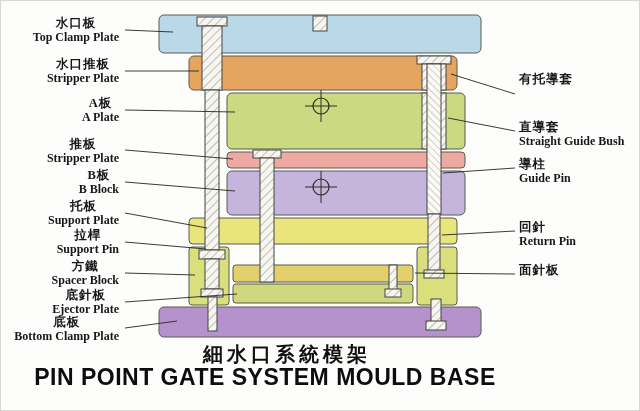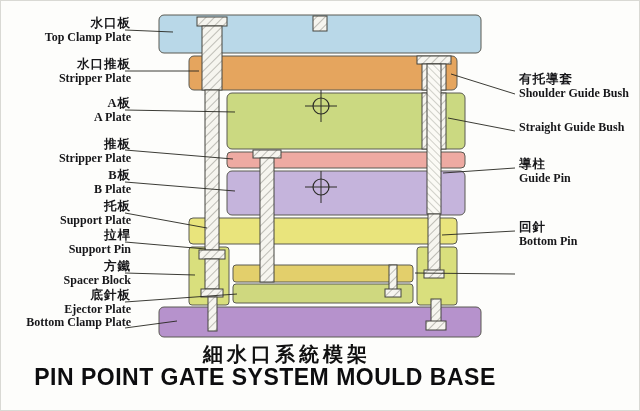--- a/index.html
+++ b/index.html
@@ -2,21 +2,21 @@
 <html><head>
 <meta charset="utf-8">
 <style>
   html,body{margin:0;padding:0;background:#e9e9e6;}
   .canvas{position:relative;width:640px;height:411px;background:#fdfdfb;overflow:hidden;
     font-family:"Liberation Serif",serif;border:1px solid #d9d9d4;box-sizing:border-box;}
   .diagram{position:absolute;left:0;top:0;}
   .lbl{position:absolute;font-weight:bold;color:#17171a;line-height:14px;white-space:nowrap;}
   .lbl .cn{display:block;font-size:12.5px;letter-spacing:1px;}
   .lbl .en{display:block;font-size:12px;}
-  .lbl-left{right:508px;text-align:right;}
+  .lbl-left{right:520px;text-align:center;}
   .lbl-right{left:518px;text-align:left;}
   .title-cn{position:absolute;top:340px;left:0;width:572px;text-align:center;
     font-size:20px;font-weight:bold;letter-spacing:4px;color:#111;}
   .title-en{position:absolute;top:363px;left:0;width:528px;text-align:center;
     font-family:"Liberation Sans",sans-serif;font-size:23px;font-weight:bold;
     letter-spacing:0.5px;color:#0d0d0f;}
 </style>
 </head>
 <body>
 
@@ -123,59 +123,61 @@
     <div class="lbl lbl-left" style="top:95px">
       <span class="cn">A板</span>
       <span class="en">A Plate</span>
     </div>
     <div class="lbl lbl-left" style="top:136px">
       <span class="cn">推板</span>
       <span class="en">Stripper Plate</span>
     </div>
     <div class="lbl lbl-left" style="top:167px">
       <span class="cn">B板</span>
-      <span class="en">B Plate</span>
+      <span class="en">B Block</span>
     </div>
     <div class="lbl lbl-left" style="top:198px">
       <span class="cn">托板</span>
       <span class="en">Support Plate</span>
     </div>
     <div class="lbl lbl-left" style="top:227px">
       <span class="cn">拉桿</span>
       <span class="en">Support Pin</span>
     </div>
     <div class="lbl lbl-left" style="top:258px">
       <span class="cn">方鐵</span>
       <span class="en">Spacer Block</span>
     </div>
     <div class="lbl lbl-left" style="top:287px">
       <span class="cn">底針板</span>
       <span class="en">Ejector Plate</span>
     </div>
     <div class="lbl lbl-left" style="top:314px">
+      <span class="cn">底板</span>
       <span class="en">Bottom Clamp Plate</span>
     </div>
   </div>
 
   <div>
     <div class="lbl lbl-right" style="top:71px">
       <span class="cn">有托導套</span>
-      <span class="en">Shoulder Guide Bush</span>
     </div>
     <div class="lbl lbl-right" style="top:119px">
+      <span class="cn">直導套</span>
       <span class="en">Straight Guide Bush</span>
     </div>
     <div class="lbl lbl-right" style="top:156px">
       <span class="cn">導柱</span>
       <span class="en">Guide Pin</span>
     </div>
     <div class="lbl lbl-right" style="top:219px">
       <span class="cn">回針</span>
-      <span class="en">Bottom Pin</span>
+      <span class="en">Return Pin</span>
     </div>
     <div class="lbl lbl-right" style="top:262px">
+      <span class="cn">面針板</span>
     </div>
   </div>
 
   <div class="title-cn">細水口系統模架</div>
   <div class="title-en">PIN POINT GATE SYSTEM MOULD BASE</div>
 
 </div>
 
 </body></html>

